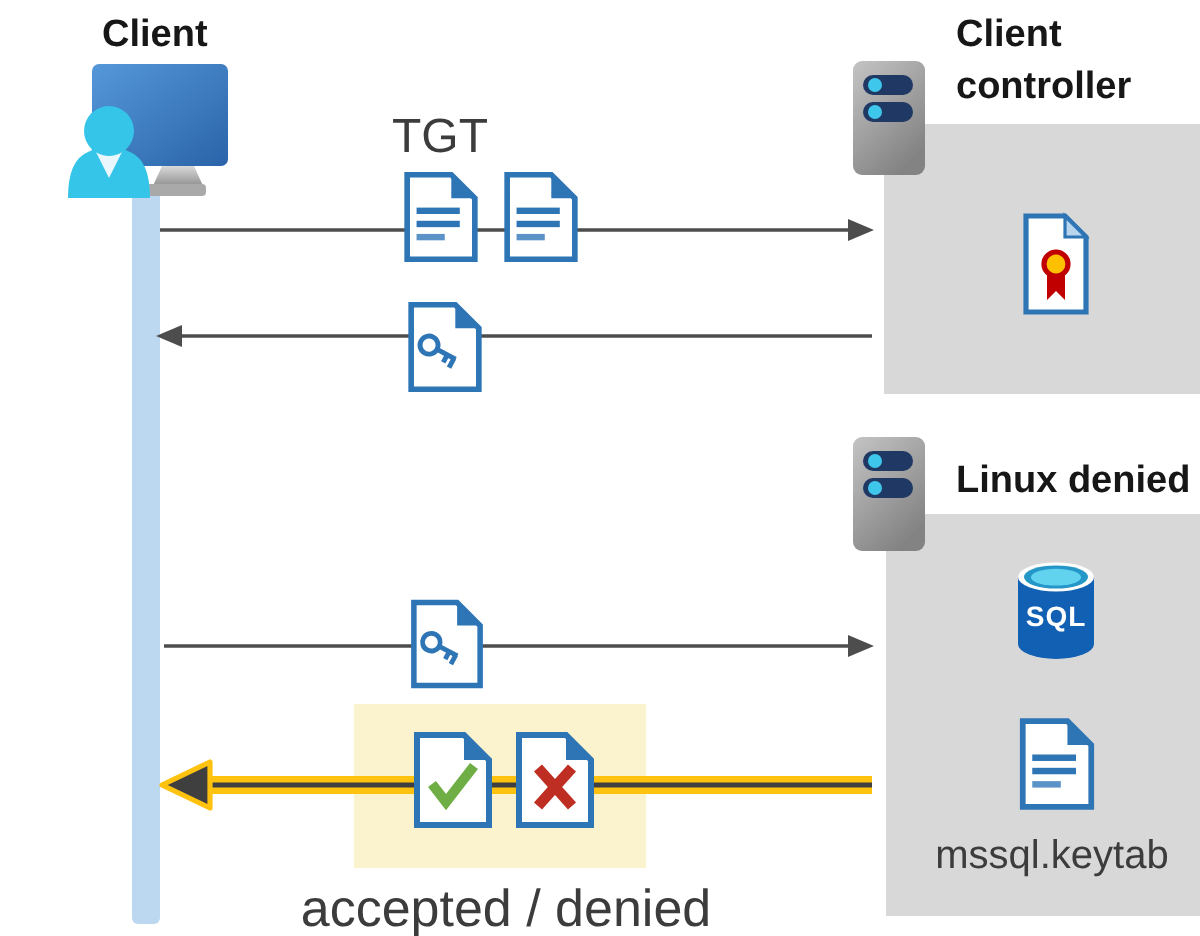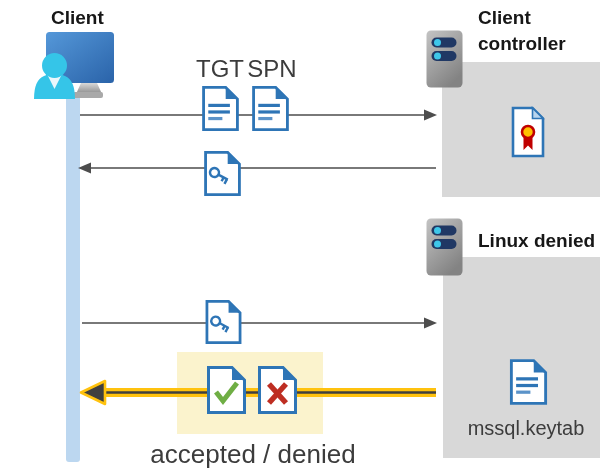--- a/index.html
+++ b/index.html
@@ -87,20 +87,29 @@
           <stop offset="1" stop-color="#838383"></stop>
       </linearGradient>
     </defs>
     <rect x="0.5" y="0.5" width="36" height="57" rx="4.5" fill="url(#srvG2)"></rect>
     <rect x="5.5" y="7.5" width="25" height="10" rx="5" fill="#203864"></rect>
     <circle cx="11.5" cy="12.5" r="3.5" fill="#3ec7ea"></circle>
     <rect x="5.5" y="21" width="25" height="10" rx="5" fill="#203864"></rect>
     <circle cx="11.5" cy="26" r="3.5" fill="#3ec7ea"></circle>
   </svg>
 
+  <div class="abs z4" style="left:483px;top:279px;width:42px;height:53px;">
+    <svg width="42" height="53" viewBox="0 0 42 53" style="position:absolute;left:0;top:0;">
+      <path d="M2 9.5 v33.5 a19 7.5 0 0 0 38 0 v-33.5 z" fill="#1160b4"></path>
+      <ellipse cx="21" cy="9.5" rx="19" ry="7.3" fill="#fdfdfd"></ellipse>
+      <ellipse cx="21" cy="9.5" rx="16" ry="5.8" fill="#2596c8"></ellipse>
+      <ellipse cx="21" cy="9.6" rx="12.5" ry="4.2" fill="#62d3ee"></ellipse>
+    </svg>
+    <div class="abs sql-text centered" style="left:0;top:21px;width:42px;">SQL</div>
+  </div>
 
   <svg class="abs z4" style="left:485px;top:357px;" width="39" height="50" viewBox="0 0 41 50">
     <path d="M2.5 2.5 H26 L38.5 15 V47.5 H2.5 Z" fill="#ffffff" stroke="#2e75b6" stroke-width="3"></path>
     <path d="M26 2.5 L38.5 15 L26 15 Z" fill="#2e75b6"></path>
     <rect x="7.5" y="20" width="23" height="3.4" fill="#2e75b6"></rect>
     <rect x="7.5" y="27" width="23" height="3.4" fill="#2e75b6"></rect>
     <rect x="7.5" y="34" width="15" height="3.4" fill="#5b93c9"></rect>
   </svg>
   <div class="abs small-label centered z5" style="left:419px;top:417px;width:166px;font-size:20px;">mssql.keytab</div>
 
@@ -122,21 +131,20 @@
     </g>
 
     <g>
       <line x1="412" y1="392.5" x2="79" y2="392.5" stroke="#ffc20e" stroke-width="9"></line>
       <line x1="412" y1="392.5" x2="79" y2="392.5" stroke="#3f3f3f" stroke-width="2.6"></line>
       <polygon points="57,392.5 81,381 81,404" fill="#3f3f3f" stroke="#ffc20e" stroke-width="2.6" stroke-linejoin="round"></polygon>
     </g>
   </svg>
 
   <div class="abs small-label centered z5" style="left:170px;top:55px;width:52px;">TGT</div>
-  <div class="abs small-label centered z5" style="left:222px;top:55px;width:52px;">SPN</div>
 
   <svg class="abs z4" style="left:176px;top:85px;" width="41" height="47" viewBox="0 0 41 50">
     <path d="M2.5 2.5 H26 L38.5 15 V47.5 H2.5 Z" fill="#ffffff" stroke="#2e75b6" stroke-width="3"></path>
     <path d="M26 2.5 L38.5 15 L26 15 Z" fill="#2e75b6"></path>
     <rect x="7.5" y="20" width="23" height="3.4" fill="#2e75b6"></rect>
     <rect x="7.5" y="27" width="23" height="3.4" fill="#2e75b6"></rect>
     <rect x="7.5" y="34" width="15" height="3.4" fill="#5b93c9"></rect>
   </svg>
 
   <svg class="abs z4" style="left:226px;top:85px;" width="41" height="47" viewBox="0 0 41 50">

